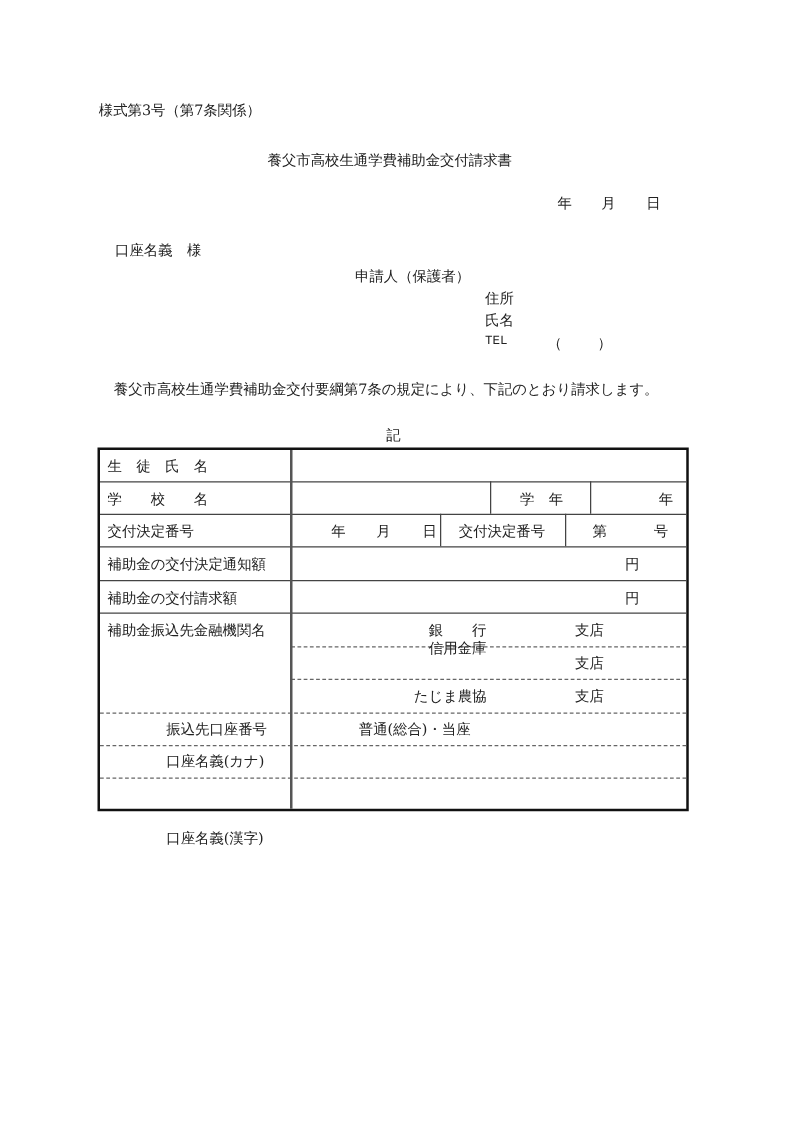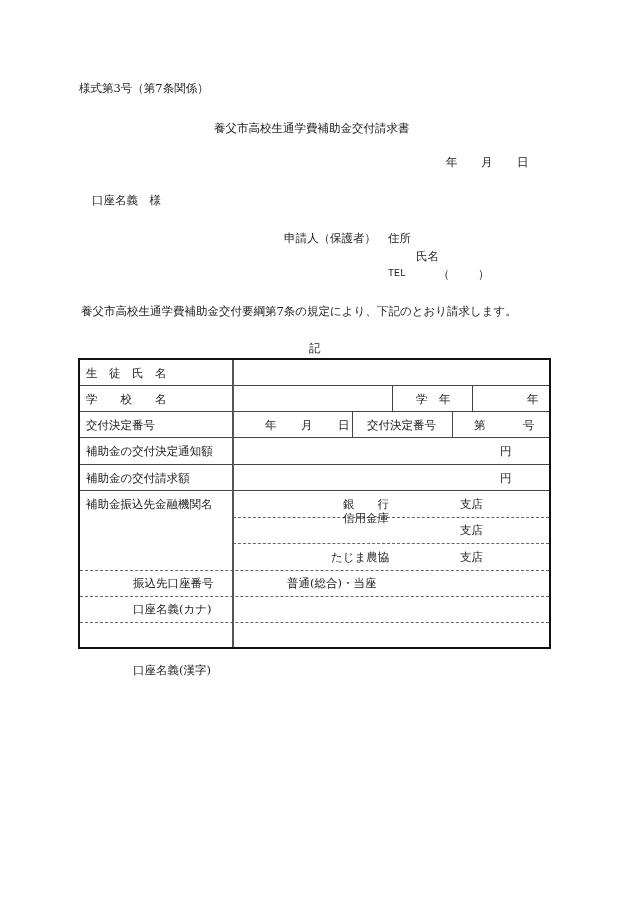--- a/index.html
+++ b/index.html
@@ -18,28 +18,28 @@
 
 <div class="abs" style="left:79px;top:81px;">様式第3号（第7条関係）</div>
 <div class="abs" style="left:214px;top:121px;">養父市高校生通学費補助金交付請求書</div>
 
 <div class="abs" style="left:446px;top:155px;">年</div>
 <div class="abs" style="left:481px;top:155px;">月</div>
 <div class="abs" style="left:517px;top:155px;">日</div>
 
 <div class="abs" style="left:92px;top:193px;">口座名義　様</div>
 
-<div class="abs" style="left:284px;top:231px;text-align:center;">申請人（保護者）</div>
+<div class="abs" style="left:284px;top:214px;text-align:center;">申請人（保護者）</div>
 <div class="abs" style="left:388px;top:231px;">住所</div>
-<div class="abs" style="left:388px;top:249px;margin-left:28px;">氏名</div>
+<div class="abs" style="left:388px;top:249px;">氏名</div>
 <div class="abs" style="left:388px;top:267px;font-size:10px;font-family:Liberation Mono, monospace;">TEL</div>
 <div class="abs" style="left:438px;top:267px;">（</div>
 <div class="abs" style="left:478px;top:267px;">）</div>
 
-<div class="abs" style="left:81px;top:304px;text-align:right;">養父市高校生通学費補助金交付要綱第7条の規定により、下記のとおり請求します。</div>
+<div class="abs" style="left:91px;top:304px;text-align:right;">養父市高校生通学費補助金交付要綱第7条の規定により、下記のとおり請求します。</div>
 <div class="abs" style="left:309px;top:341px;">記</div>
 
 <div class="table">
 
   <div class="hl" style="left:0;top:25px;width:469px;"></div>
   <div class="hl" style="left:0;top:51px;width:469px;"></div>
   <div class="hl" style="left:0;top:77px;width:469px;"></div>
   <div class="hl" style="left:0;top:104px;width:469px;"></div>
   <div class="hl" style="left:0;top:130px;width:469px;"></div>
   <div class="hd" style="left:153px;top:157px;width:316px;"></div>

